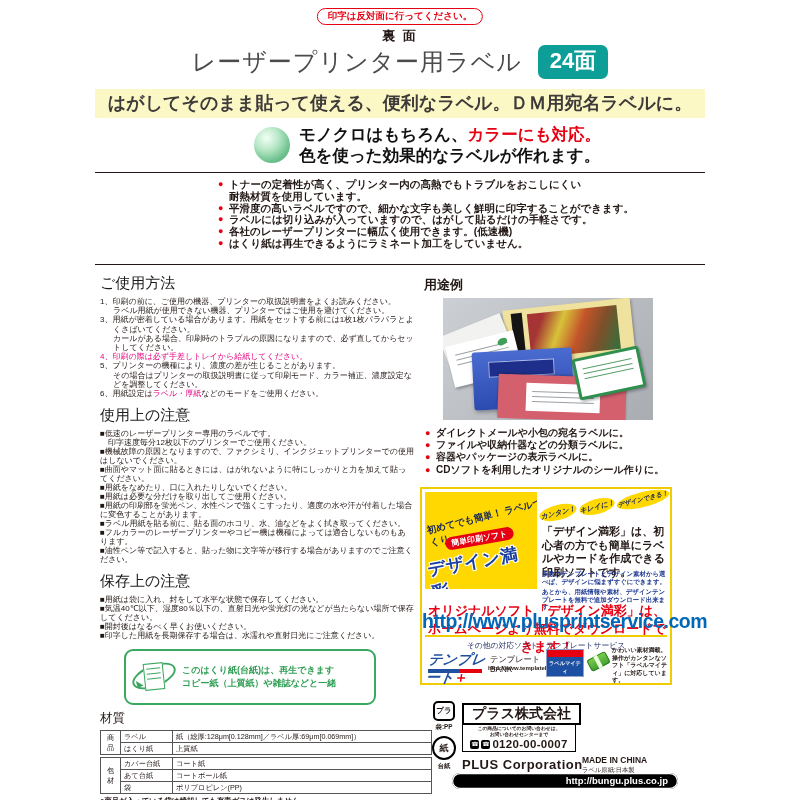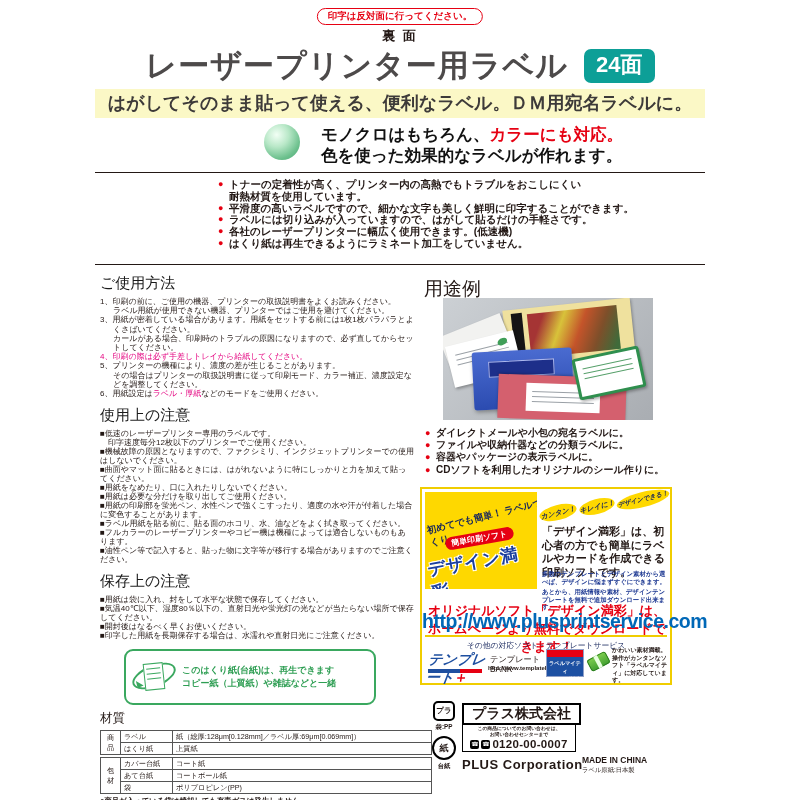--- a/index.html
+++ b/index.html
@@ -9,24 +9,24 @@
   }
   *{margin:0;padding:0;box-sizing:border-box}
   body{width:800px;height:800px;background:#fff;font-family:"Liberation Sans","DejaVu Sans",sans-serif;color:var(--ink)}
   .sheet{position:relative;width:800px;height:800px;overflow:hidden;background:#fff}
   .abs{position:absolute}
   .pre{white-space:pre-line}
   
   .top-pill{top:8px;left:50%;transform:translateX(-50%);border:1.5px solid var(--red);border-radius:10px;padding:1px 10px;font-size:9.5px;font-weight:bold;color:var(--red);background:#fff;white-space:nowrap}
   .side-label{top:27px;left:0;width:800px;text-align:center;font-size:13px;font-weight:bold;letter-spacing:2px}
   .title-row{top:45px;left:0;width:800px;display:flex;justify-content:center;align-items:center;gap:16px}
-  .title{font-size:31px;font-weight:700;color:#4d4a4a;letter-spacing:1px}
+  .title{font-size:24px;font-weight:400;color:#4d4a4a;letter-spacing:1px}
   .badge24{background:var(--teal);color:#fff;font-size:22px;font-weight:bold;padding:1px 12px 3px;border-radius:7px}
   .banner{top:89px;left:95px;width:610px;height:29px;background:var(--banner);text-align:center;line-height:29px;font-size:18px;font-weight:600;color:#3d3a39}
-  .mono{top:124px;left:264px;display:flex;gap:21px;align-items:flex-start}
+  .mono{top:124px;left:254px;display:flex;gap:9px;align-items:center}
   .sphere{width:36px;height:36px;border-radius:50%;background:radial-gradient(circle at 35% 30%,#f2fff5,#b9e8c8 35%,#6cc08d 70%,#49a671)}
   .mono-text{font-size:16.5px;font-weight:bold;line-height:21px;color:#111}
   .red{color:var(--red)}
   .hr{left:95px;width:610px;height:1px;background:#231815}
   
   .feat{position:relative;padding-left:11px;font-size:10.5px;font-weight:bold;line-height:11.8px}
   .feat::before{content:"●";position:absolute;left:0;top:0;color:var(--red);font-size:9px}
   .features{top:179px;left:218px;width:480px}
   
   .leftcol{top:274px;left:100px;width:314px}
@@ -37,21 +37,21 @@
   .pink{color:var(--pink)}
   
   .gbox{margin:9px 0 0 24px;width:252px;height:56px;border:2px solid var(--green);border-radius:9px;display:flex;align-items:center;gap:6px;padding:4px 6px}
   .gicon{position:relative;width:44px;height:44px;flex:0 0 44px}
   .gicon .page{position:absolute;left:12px;top:8px;width:20px;height:27px;background:#fff;border:1.5px solid var(--green);transform:rotate(-6deg)}
   .gicon .page i{display:block;height:0;border-top:1px solid var(--green);margin:4px 2px 0}
   .gicon .orb{position:absolute;left:-1px;top:10px;width:46px;height:22px;border:2px solid var(--green);border-radius:50%;transform:rotate(-22deg)}
   .gicon .arr{position:absolute;left:2px;top:28px;width:0;height:0;border-top:5px solid var(--green);border-left:5px solid transparent;border-right:4px solid transparent;transform:rotate(30deg)}
   .gtext{font-size:9px;font-weight:bold;color:#2e9e53;line-height:13px}
   
-  .ex-head{top:276px;left:424px;font-size:19px;font-weight:normal}
+  .ex-head{top:276px;left:424px;font-size:13px;font-weight:bold}
   .photo{top:298px;left:443px;width:210px;height:122px;background:linear-gradient(135deg,#ccd0d4,#a9adb2);overflow:hidden}
   .photo>div{position:absolute}
   .ycard{left:62px;top:6px;width:128px;height:58px;background:#efe19e;transform:rotate(-6deg);box-shadow:1px 2px 3px rgba(0,0,0,.3)}
   .ycard .strip{position:absolute;left:8px;top:4px;width:11px;height:46px;background:#151515}
   .ycard .paint{position:absolute;left:24px;top:6px;width:90px;height:44px;background:linear-gradient(115deg,#a53434 15%,#d8c23a 35%,#c4542a 55%,#7e4f2a 75%,#3f6b3a 95%)}
   .wcard2{left:0px;top:26px;width:66px;height:38px;background:#f2f2f0;transform:rotate(-22deg);box-shadow:1px 1px 2px rgba(0,0,0,.25)}
   .wcard{left:6px;top:40px;width:70px;height:42px;background:#ffffff;transform:rotate(-14deg);box-shadow:1px 2px 3px rgba(0,0,0,.3);padding:6px 8px}
   .wcard i,.plabel i,.glabel i{display:block;height:0;border-top:1.5px solid #9aa0a6;margin-top:4px}
   .wcard .leaf{position:absolute;right:8px;top:5px;width:10px;height:7px;background:#3f9e57;border-radius:60% 40% 60% 40%}
   .bluecase{left:30px;top:52px;width:100px;height:58px;background:linear-gradient(#4a6bd0,#2b4bb0);transform:rotate(-3deg);border-radius:3px;box-shadow:1px 2px 4px rgba(0,0,0,.35)}
@@ -312,14 +312,15 @@
 お問い合わせセンターまで</div>
     <div class="prow">
       <span class="fd"></span>
       <span class="fd"></span>
       <span class="phone">0120-00-0007</span>
     </div>
   </div>
   <div class="abs nen">PLUS Corporation</div>
   <div class="abs made">MADE IN CHINA</div>
   <div class="abs origin">ラベル原紙:日本製</div>
+  <div class="abs pill">http://bungu.plus.co.jp</div>
 
 </div>
 
 </body></html>

